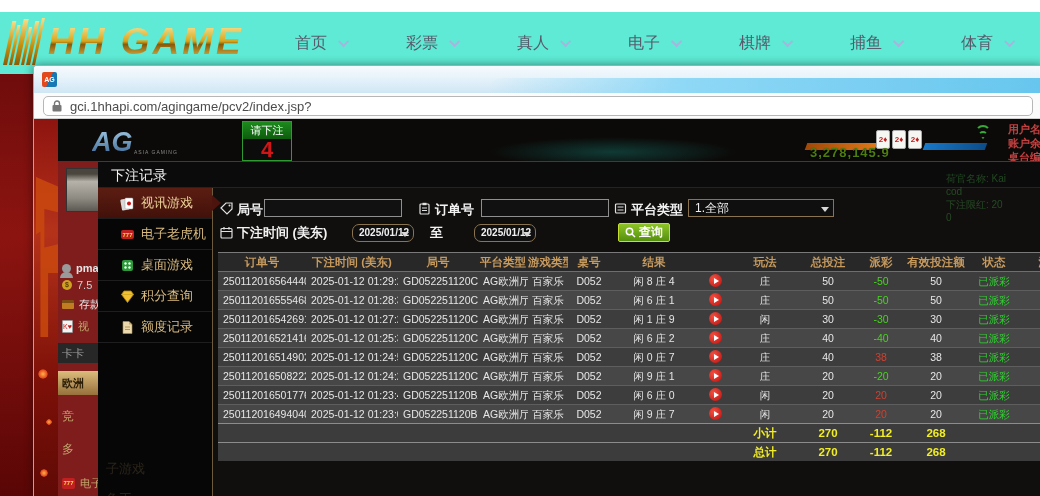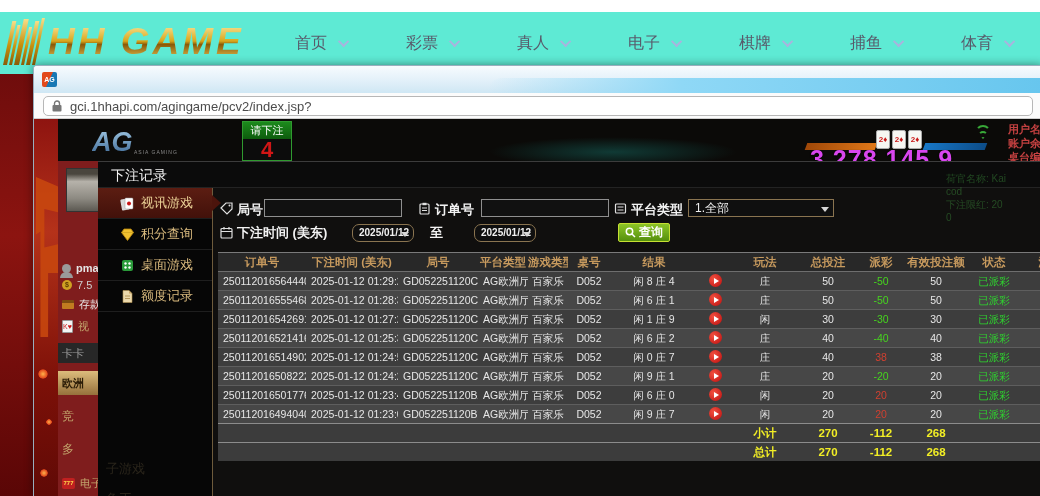--- a/index.html
+++ b/index.html
@@ -83,21 +83,21 @@
   .betbox-top { height:17px; background:linear-gradient(180deg,#1c8a1c,#0d5c0d); color:#fff; font-size:11px;
     text-align:center; line-height:17px; }
   .betbox-num { color:#d01616; font-size:22px; font-weight:bold; text-align:center; line-height:22px; }
   .table-glow { position:absolute; left:430px; top:18px; width:250px; height:30px;
     background:radial-gradient(ellipse at center,rgba(28,170,158,.30),transparent 70%); }
   .betbar-o { position:absolute; left:748px; top:24px; width:70px; height:7px; background:linear-gradient(90deg,#a04808,#e07818); transform:skewX(-20deg); }
   .betbar-b { position:absolute; left:866px; top:24px; width:62px; height:7px; background:linear-gradient(90deg,#1878c8,#0c4c88); transform:skewX(-20deg); }
   .cards3 { position:absolute; left:818px; top:11px; display:flex; gap:2px; }
   .pcard { width:14px; height:19px; background:#f6f6f2; border-radius:2px; border:1px solid #aaa;
     color:#c81818; font-size:8px; font-weight:bold; text-align:center; line-height:18px; }
-  .amount { position:absolute; left:752px; top:26px; font-size:25px; font-weight:bold; color:#d946ef;
+  .amount { position:absolute; left:752px; top:26px; font-size:13px; font-weight:bold; color:#4d7c0f;
     text-shadow:0 1px 2px #000; letter-spacing:1px; }
   .wifi { position:absolute; left:916px; top:8px; width:18px; height:14px; }
   .wifi i { position:absolute; left:50%; bottom:0; border:2px solid transparent; border-top:2px solid #38a838; border-radius:50%; }
   .wifi i:nth-child(1){ width:16px; height:16px; margin-left:-8px; }
   .wifi i:nth-child(2){ width:10px; height:10px; margin-left:-5px; }
   .wifi i:nth-child(3){ width:4px; height:4px; margin-left:-2px; border-top-color:#38a838; }
   .ag-info { position:absolute; left:950px; top:3px; width:66px; overflow:hidden; }
   .ag-info .row { font-size:11px; font-weight:bold; height:14px; line-height:14px; white-space:nowrap; }
   .ag-info .lab { color:#c24040; }
 
@@ -296,34 +296,41 @@
           <div class="m-item active">
             <svg width="15" height="15" viewBox="0 0 15 15">
                 <rect x="1" y="3" width="8" height="11" rx="1" fill="#d8d8d8" transform="rotate(-10 5 8)"></rect>
                 <rect x="5" y="2" width="8" height="11" rx="1" fill="#fff" stroke="#999" stroke-width=".5"></rect>
                 <circle cx="9" cy="7.5" r="2" fill="#c81818"></circle>
               </svg>
             <span>视讯游戏</span>
           </div>
           <div class="m-item">
             <svg width="15" height="15" viewBox="0 0 15 15">
-                <polygon points="7.5,13.5 1.5,5.5 4,2 11,2 13.5,5.5" fill="#f0c030" stroke="#b8860b" stroke-width=".8"></polygon>
-                <polyline points="1.5,5.5 13.5,5.5" stroke="#caa020" stroke-width=".7" fill="none"></polyline>
+                <rect x="1" y="3" width="13" height="9" rx="2" fill="#c02020"></rect>
+                <text x="7.5" y="10" text-anchor="middle" font-size="6" font-weight="bold" fill="#ffd44a">777</text>
               </svg>
-            <span>积分查询</span>
+            <span>电子老虎机</span>
           </div>
           <div class="m-item">
             <svg width="15" height="15" viewBox="0 0 15 15">
                 <rect x="2" y="2" width="11" height="11" rx="2" fill="#2a9a3a"></rect>
                 <circle cx="5.5" cy="5.5" r="1.2" fill="#fff"></circle>
                 <circle cx="9.5" cy="5.5" r="1.2" fill="#fff"></circle>
                 <circle cx="5.5" cy="9.5" r="1.2" fill="#fff"></circle>
                 <circle cx="9.5" cy="9.5" r="1.2" fill="#fff"></circle>
               </svg>
             <span>桌面游戏</span>
+          </div>
+          <div class="m-item">
+            <svg width="15" height="15" viewBox="0 0 15 15">
+                <polygon points="7.5,13.5 1.5,5.5 4,2 11,2 13.5,5.5" fill="#f0c030" stroke="#b8860b" stroke-width=".8"></polygon>
+                <polyline points="1.5,5.5 13.5,5.5" stroke="#caa020" stroke-width=".7" fill="none"></polyline>
+              </svg>
+            <span>积分查询</span>
           </div>
           <div class="m-item">
             <svg width="15" height="15" viewBox="0 0 15 15">
                 <path d="M3 1.5h6l3 3v9H3z" fill="#ecd9ac" stroke="#b09050" stroke-width=".6"></path>
                 <path d="M9 1.5v3h3" fill="#caa868"></path>
                 <line x1="5" y1="7" x2="10" y2="7" stroke="#a88848" stroke-width=".8"></line>
                 <line x1="5" y1="9.5" x2="10" y2="9.5" stroke="#a88848" stroke-width=".8"></line>
               </svg>
             <span>额度记录</span>
           </div>

